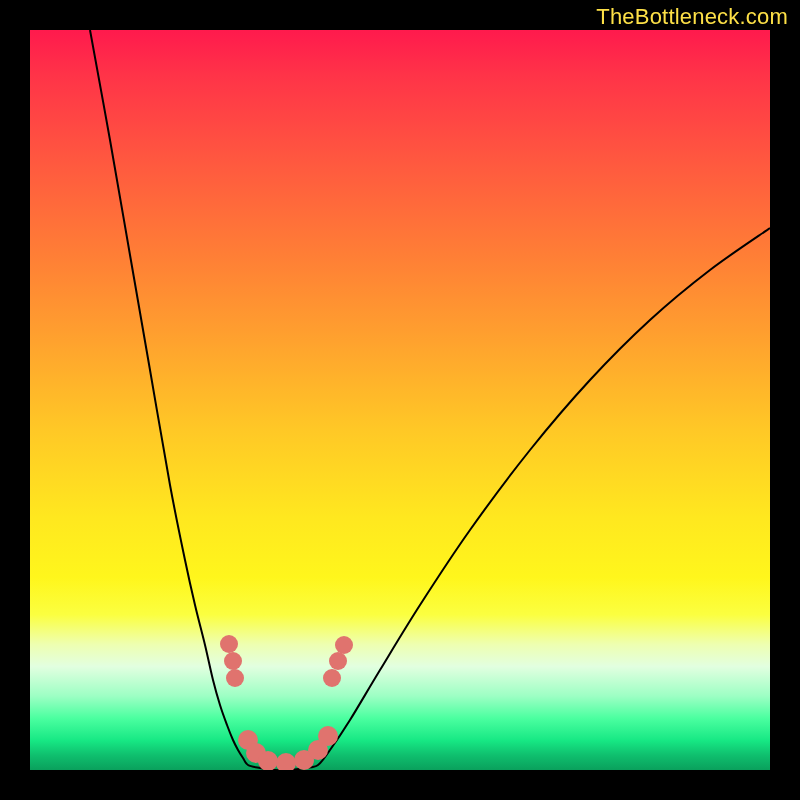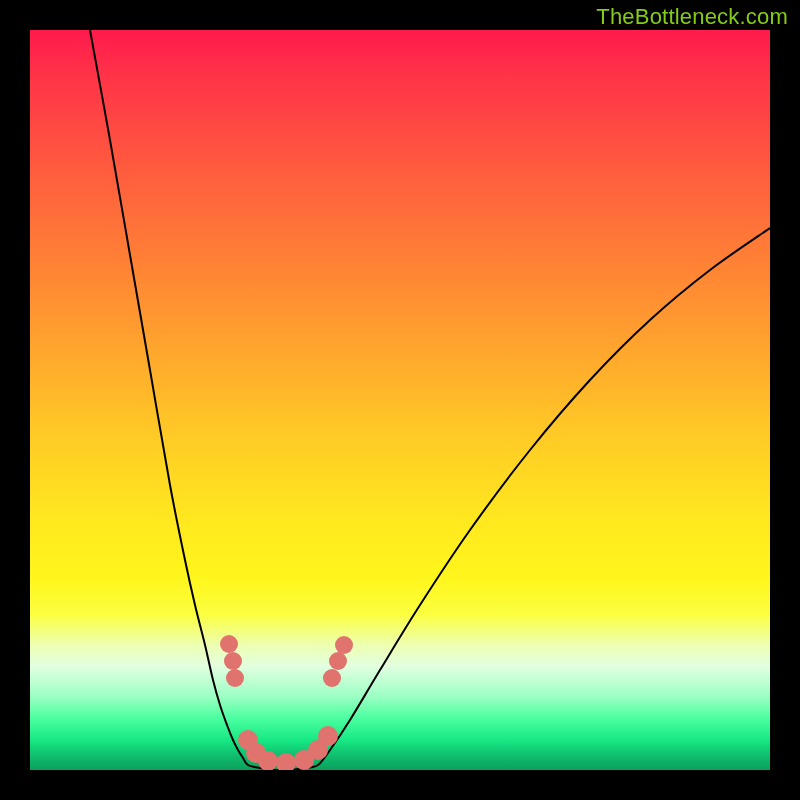--- a/index.html
+++ b/index.html
@@ -41,21 +41,21 @@
       #4bffa0 93%,
       #17e884 96%,
       #0fbf6e 98%,
       #0aa05c 100%
     );
   }
   .watermark {
     position: absolute;
     top: 4px;
     right: 12px;
-    color: #84cc16;
+    color: #fde047;
     font-size: 22px;
     letter-spacing: 0.2px;
     user-select: none;
   }
   svg {
     position: absolute;
     left: 0;
     top: 0;
   }
 </style>

